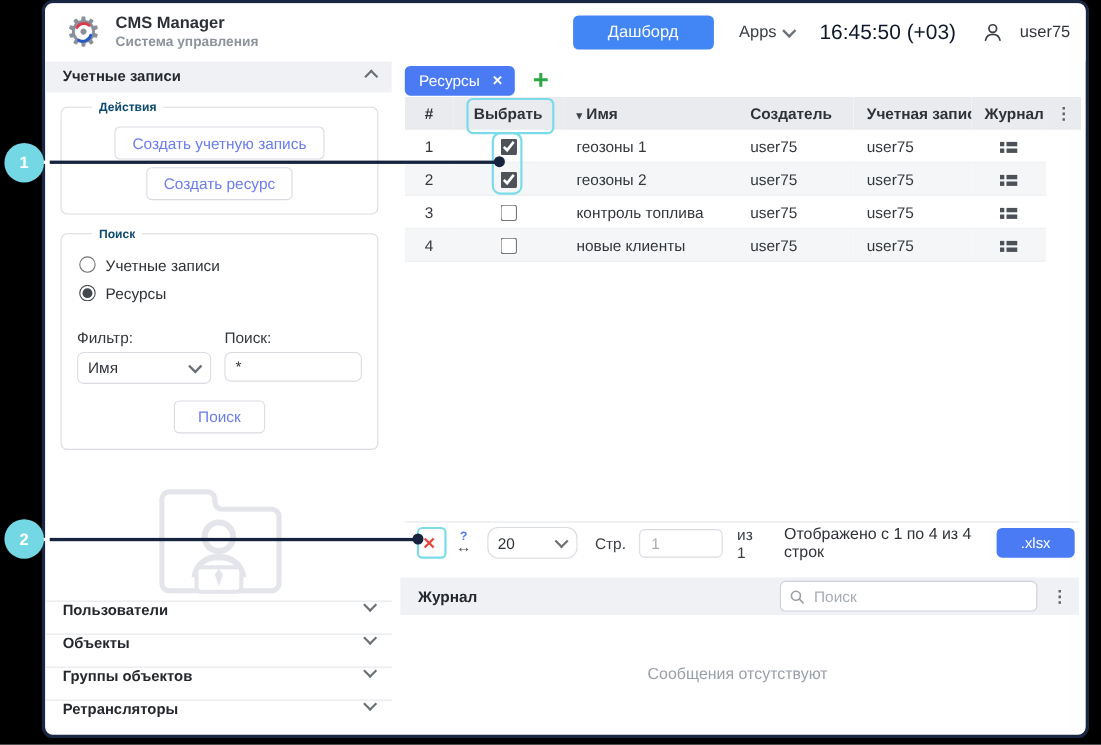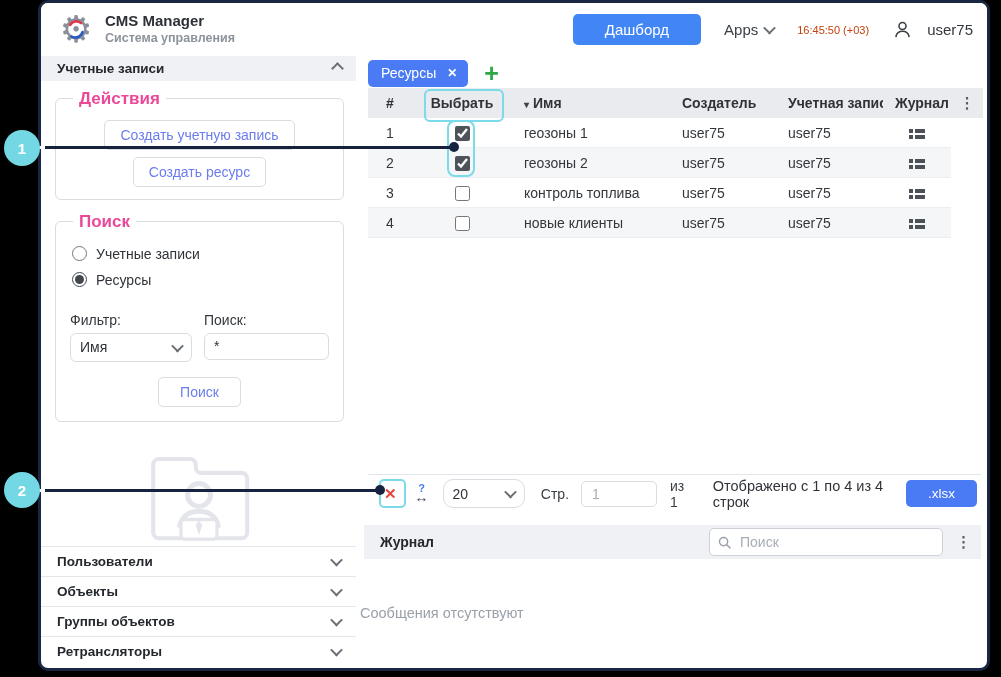--- a/index.html
+++ b/index.html
@@ -20,41 +20,41 @@
   .logo-arcs{position:absolute;left:0;top:0;}
   .title-block{display:flex;flex-direction:column;line-height:1.25;}
   .app-title{font-weight:bold;font-size:15px;color:#2d3137;}
   .app-subtitle{font-size:12.5px;color:#8d939b;font-weight:bold;}
   .header-right{margin-left:auto;display:flex;align-items:center;gap:23px;}
   .btn-primary{background:#4285f4;color:#fff;border:none;border-radius:5px;padding:7px 32px;font-size:15px;font-family:inherit;cursor:pointer;}
   .apps-dd{display:flex;align-items:center;gap:7px;font-size:15px;color:#3b4046;cursor:pointer;}
   .chev{display:inline-block;width:7px;height:7px;border-right:2px solid #6a7076;border-bottom:2px solid #6a7076;}
   .chev-down{transform:rotate(45deg) translate(-1px,-1px);}
   .chev-up{transform:rotate(225deg);}
-  .time-text{font-size:11px;color:#c2410c;}
+  .time-text{font-size:19px;color:#0f172a;}
   .user-area{display:flex;align-items:center;gap:14px;cursor:pointer;}
   .username{font-size:15px;color:#33373c;}
   
   .app-body{flex:1;display:flex;min-height:0;}
   .sidebar{width:315px;flex:0 0 315px;display:flex;flex-direction:column;min-height:0;}
   .side-header{height:30px;background:#f0f1f4;display:flex;align-items:center;justify-content:space-between;padding:0 14px 0 16px;font-weight:bold;font-size:13.5px;color:#25282d;cursor:pointer;}
   .side-pad{padding:8px 12px 0 14px;}
   fieldset{border:1px solid #d9dce1;border-radius:6px;margin:0 0 12px 0;padding:4px 12px 12px;}
-  fieldset legend{font-weight:bold;font-size:17px;color:#ec4899;padding:0 6px;margin-left:5px;}
+  fieldset legend{font-weight:bold;font-size:11px;color:#0c4a6e;padding:0 6px;margin-left:16px;}
   .outline-btn{display:block;margin:7px auto 0;background:#fff;border:1px solid #d9dce1;border-radius:5px;color:#6b7cee;font-size:14px;padding:6px 15px;font-family:inherit;cursor:pointer;}
   .radio-row{display:flex;align-items:center;gap:9px;margin:10px 0 0 4px;font-size:14px;color:#2f3338;}
   .radio-row input{width:15px;height:15px;accent-color:#42474d;margin:0;}
   .filter-grid{display:grid;grid-template-columns:122px 1fr;column-gap:12px;margin:24px 2px 0;}
   .field-label{font-size:14px;color:#33383d;margin-bottom:5px;}
   .fake-select{height:27px;border:1px solid #d9dce1;border-radius:6px;display:flex;align-items:center;justify-content:space-between;padding:0 9px;font-size:14px;color:#2f3338;background:#fff;cursor:pointer;}
   .text-input{height:27px;border:1px solid #d9dce1;border-radius:6px;padding:0 9px;font-size:14px;color:#2f3338;font-family:inherit;box-sizing:border-box;width:100%;}
   .search-btn{display:block;margin:15px auto 2px;padding:6px 21px;}
   .folder-ph{display:block;margin:16px auto 0;}
   .side-sections{margin-top:auto;margin-bottom:2px;}
-  .side-section{height:29px;border-top:1px solid #e3e6ea;display:flex;align-items:center;justify-content:space-between;padding:0 15px 0 16px;font-weight:bold;font-size:13.5px;color:#25282d;cursor:pointer;}
+  .side-section{height:29px;border-top:1px solid #e3e6ea;display:flex;align-items:flex-start;justify-content:space-between;padding:0 15px 0 16px;font-weight:bold;font-size:13.5px;color:#25282d;cursor:pointer;}
   
   .main{flex:1;display:flex;flex-direction:column;min-width:0;padding:2px 6px 0 4px;}
   .tab-bar{height:30px;display:flex;align-items:center;gap:16px;margin:0 0 0 8px;}
   .tab{background:#4a7bf5;color:#fff;border-radius:5px;padding:5px 11px 6px 13px;font-size:14px;display:flex;align-items:center;gap:11px;cursor:pointer;}
   .tab-close{font-size:12px;font-weight:bold;cursor:pointer;}
   .plus-btn{color:#2ca944;font-size:25px;font-weight:bold;line-height:20px;cursor:pointer;}
   table{border-collapse:collapse;table-layout:fixed;width:615px;margin-left:8px;font-size:14px;}
   th{background:#e9ebee;height:30px;font-weight:bold;color:#2f3338;text-align:left;padding:0 0 0 12px;overflow:hidden;white-space:nowrap;}
   th.center,td.center{text-align:center;padding:0;}
   td{height:29px;border-bottom:1px solid #eceef1;padding:0 0 0 12px;color:#33373c;overflow:hidden;white-space:nowrap;}
@@ -77,21 +77,21 @@
   .pag-of{font-size:14px;color:#3a3f44;margin-right:19px;}
   .pag-summary{font-size:14.5px;color:#2f3338;}
   .xlsx-btn{margin-left:auto;background:#4a7bf5;color:#fff;border:none;border-radius:5px;height:27px;padding:0 22px;font-size:13.5px;font-family:inherit;cursor:pointer;}
   
   .journal-bar{height:34px;background:#f0f1f4;margin:13px 0 0 4px;display:flex;align-items:center;padding:0 10px 0 16px;}
   .journal-title{font-weight:bold;font-size:14px;color:#25282d;}
   .journal-right{margin-left:auto;display:flex;align-items:center;gap:13px;}
   .jsearch{width:216px;height:26px;background:#fff;border:1px solid #cdd1d7;border-radius:5px;display:flex;align-items:center;padding:0 8px;gap:7px;}
   .jsearch input{border:none;outline:none;flex:1;font-size:14px;color:#33373c;font-family:inherit;background:transparent;}
   .jsearch input::placeholder{color:#a7adb5;}
-  .empty-msg{text-align:left;margin-top:46px;font-size:14.5px;color:#9aa0a8;}
+  .empty-msg{text-align:center;margin-top:46px;font-size:14.5px;color:#9aa0a8;}
   
   .badge{position:absolute;width:36px;height:36px;border-radius:50%;background:#74d8e4;color:#fff;font-weight:bold;font-size:15px;display:flex;align-items:center;justify-content:center;z-index:60;}
   .ann-line{position:absolute;height:3px;background:#16233e;z-index:55;}
   .ann-stub{position:absolute;height:3px;background:#fff;z-index:56;}
   .ann-dot{position:absolute;width:10px;height:10px;border-radius:50%;background:#16233e;z-index:57;}
   .hl-box{position:absolute;border:2px solid #7bdbe8;border-radius:6px;z-index:50;pointer-events:none;}
 </style>
 </head>
 <body>
 

